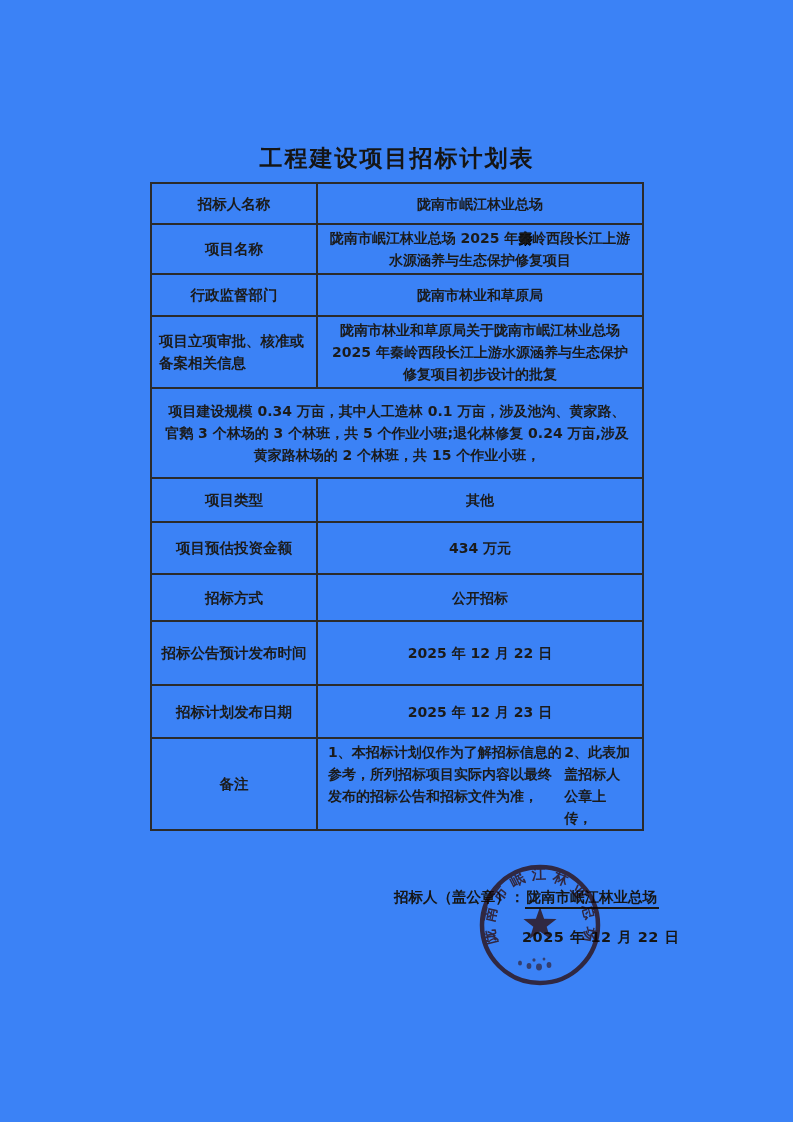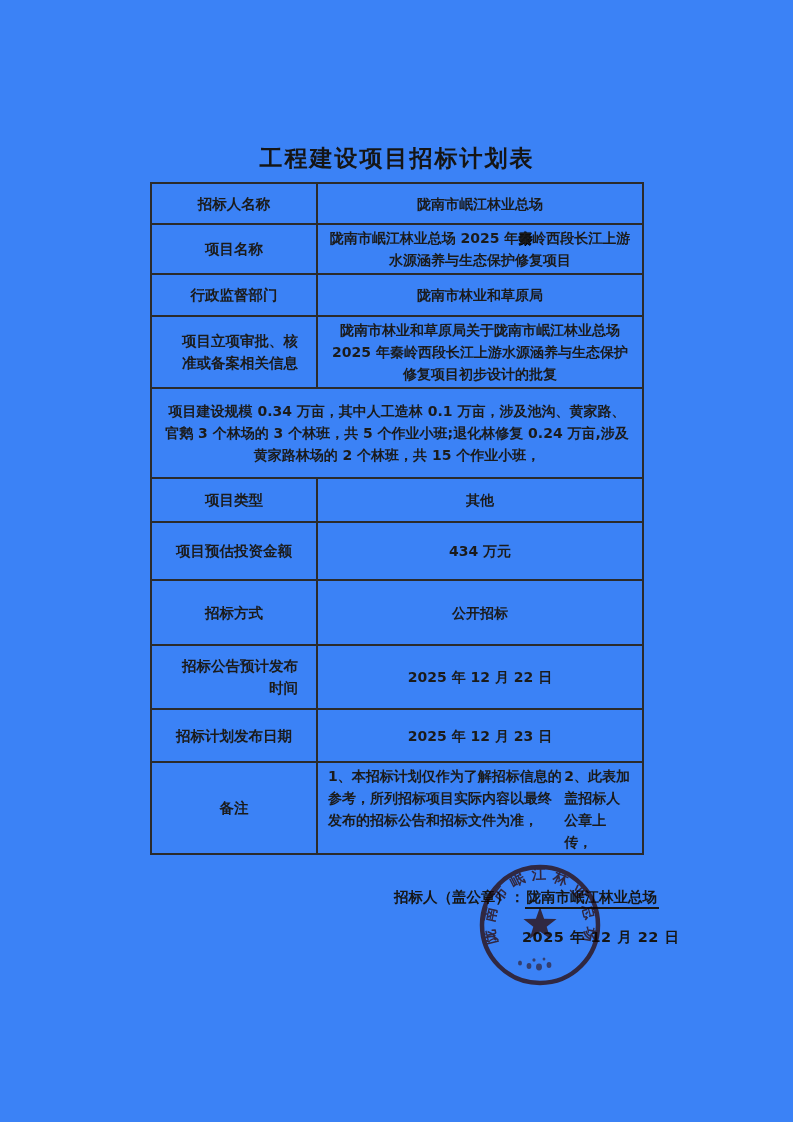--- a/index.html
+++ b/index.html
@@ -26,25 +26,25 @@
     position:absolute;
     top:182px; left:150px; width:494px;
     border:2px solid #2b2b2b;
   }
   .trow { display:flex; border-bottom:2px solid #2b2b2b; }
   .trow:last-child { border-bottom:none; }
   .tcell { display:flex; align-items:center; justify-content:center; }
   .tcell-label {
     width:166px;
     border-right:2px solid #2b2b2b;
-    text-align:right;
+    text-align:left;
     font-size:14.5px;
     font-weight:600;
     line-height:22px;
-    padding:2px 18px;
+    padding:2px 7px;
     color:#1b1b1b;
   }
   .tcell-value {
     flex:1;
     text-align:center;
     font-size:14px;
     font-weight:600;
     line-height:22px;
     padding:2px 10px;
     color:#1b1b1b;
@@ -123,27 +123,27 @@
 
     <div class="trow" style="height:90px">
       <div class="tcell tcell-value">项目建设规模 0.34 万亩，其中人工造林 0.1 万亩，涉及池沟、黄家路、官鹅 3 个林场的 3 个林班，共 5 个作业小班;退化林修复 0.24 万亩,涉及黄家路林场的 2 个林班，共 15 个作业小班，</div>
     </div>
 
     <div class="trow" style="height:44px">
       <div class="tcell tcell-label">项目类型</div>
       <div class="tcell tcell-value">其他</div>
     </div>
 
-    <div class="trow" style="height:58px">
+    <div class="trow" style="height:52px">
       <div class="tcell tcell-label">项目预估投资金额</div>
       <div class="tcell tcell-value">434 万元</div>
     </div>
 
 
-    <div class="trow" style="height:65px">
+    <div class="trow" style="height:47px">
       <div class="tcell tcell-label">招标方式</div>
       <div class="tcell tcell-value">公开招标</div>
     </div>
 
     <div class="trow" style="height:64px">
       <div class="tcell tcell-label">招标公告预计发布时间</div>
       <div class="tcell tcell-value">2025 年 12 月 22 日</div>
     </div>
 
     <div class="trow" style="height:53px">

